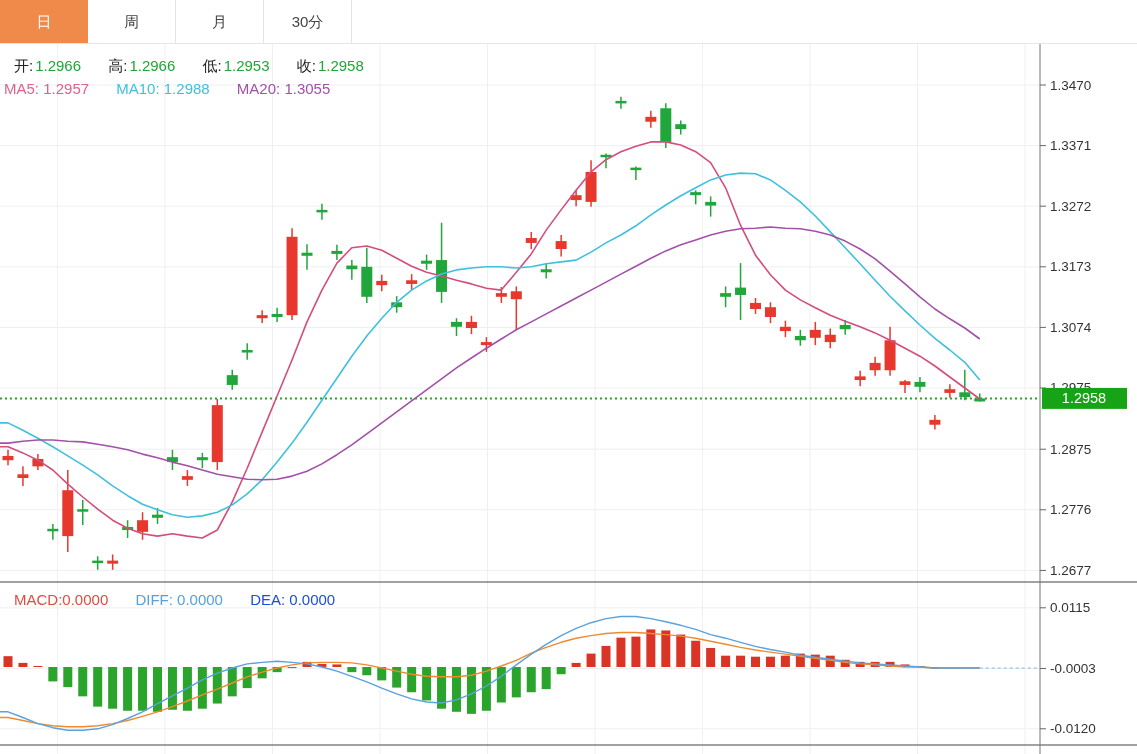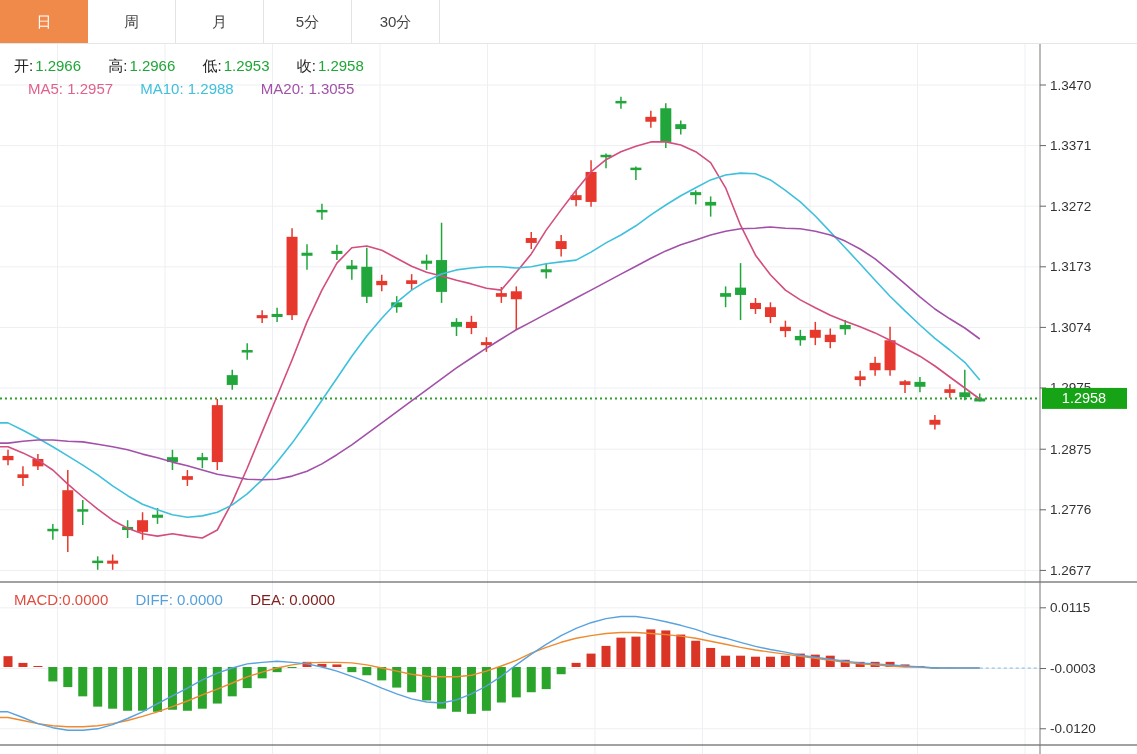--- a/index.html
+++ b/index.html
@@ -9,21 +9,21 @@
           border-bottom:1px solid #e6e6e6;display:flex;z-index:3;box-sizing:border-box;}
   .tab{width:88px;height:43px;line-height:43px;text-align:center;font-size:15px;color:#444;
        border-right:1px solid #e4e4e4;box-sizing:border-box;cursor:pointer;background:#fff;}
   .tab.active{background:var(--tab-active,#f08a4b);color:#fff;border-right:none;}
   .legend{position:absolute;z-index:4;font-size:15px;white-space:nowrap;}
   .legend .item{margin-right:23px;text-align:center;}
   .legend .lbl{color:#222;}
   .legend .val{margin-left:2px;}
   .ohlc-val{color:#1fa637;}
   .ma5-c{color:#e0628c;} .ma10-c{color:#3fc0dd;} .ma20-c{color:#a251a8;}
-  .macd-c{color:#e24c3f;margin-top:39px;} .diff-c{color:#56a0dc;margin-top:32px;} .dea-c{color:#7f1d1d;}
+  .macd-c{color:#e24c3f;margin-top:39px;} .diff-c{color:#56a0dc;margin-top:32px;} .dea-c{color:#1d4ed8;}
 </style>
 </head>
 <body>
 
 <div class="stage">
   <svg id="chart-svg" width="1137" height="754">
       <line x1="57.5" y1="44" x2="57.5" y2="754" stroke="#edeff2" stroke-width="1"></line>
       <line x1="165" y1="44" x2="165" y2="754" stroke="#edeff2" stroke-width="1"></line>
       <line x1="272.5" y1="44" x2="272.5" y2="754" stroke="#edeff2" stroke-width="1"></line>
       <line x1="380" y1="44" x2="380" y2="754" stroke="#edeff2" stroke-width="1"></line>
@@ -276,32 +276,31 @@
       <line x1="1040" y1="728.776" x2="1046" y2="728.776" stroke="#666" stroke-width="1"></line>
       <text x="1050" y="733.276" font-size="13.5" fill="#333333" font-family="Liberation Sans, DejaVu Sans, sans-serif">-0.0120</text>
       <rect x="1042" y="387.90543999999943" width="85" height="21" fill="#16a416"></rect>
       <text x="1084" y="402.90543999999943" font-size="14.5" fill="#fff" text-anchor="middle" font-family="Liberation Sans, DejaVu Sans, sans-serif">1.2958</text>
     </svg>
 
   <div class="tabbar" id="tabbar">
       <div class="tab active">日</div>
       <div class="tab">周</div>
       <div class="tab">月</div>
-      <div class="tab">5分</div>
       <div class="tab">30分</div>
     </div>
 
   <div class="legend" style="left:14px;top:57px;">
     <span class="item"><span class="lbl">开:</span><span class="val ohlc-val">1.2966</span></span>
     <span class="item"><span class="lbl">高:</span><span class="val ohlc-val">1.2966</span></span>
     <span class="item"><span class="lbl">低:</span><span class="val ohlc-val">1.2953</span></span>
     <span class="item"><span class="lbl">收:</span><span class="val ohlc-val">1.2958</span></span>
   </div>
 
-  <div class="legend" style="left:28px;top:80px;">
+  <div class="legend" style="left:4px;top:80px;">
     <span class="item ma5-c"><span>MA5:</span> <span>1.2957</span></span>
     <span class="item ma10-c"><span>MA10:</span> <span>1.2988</span></span>
     <span class="item ma20-c"><span>MA20:</span> <span>1.3055</span></span>
   </div>
 
   <div class="legend" style="left:14px;top:591px;">
     <span class="item macd-c"><span>MACD:</span><span>0.0000</span></span>
     <span class="item diff-c"><span>DIFF:</span> <span>0.0000</span></span>
     <span class="item dea-c"><span>DEA:</span> <span>0.0000</span></span>
   </div>

